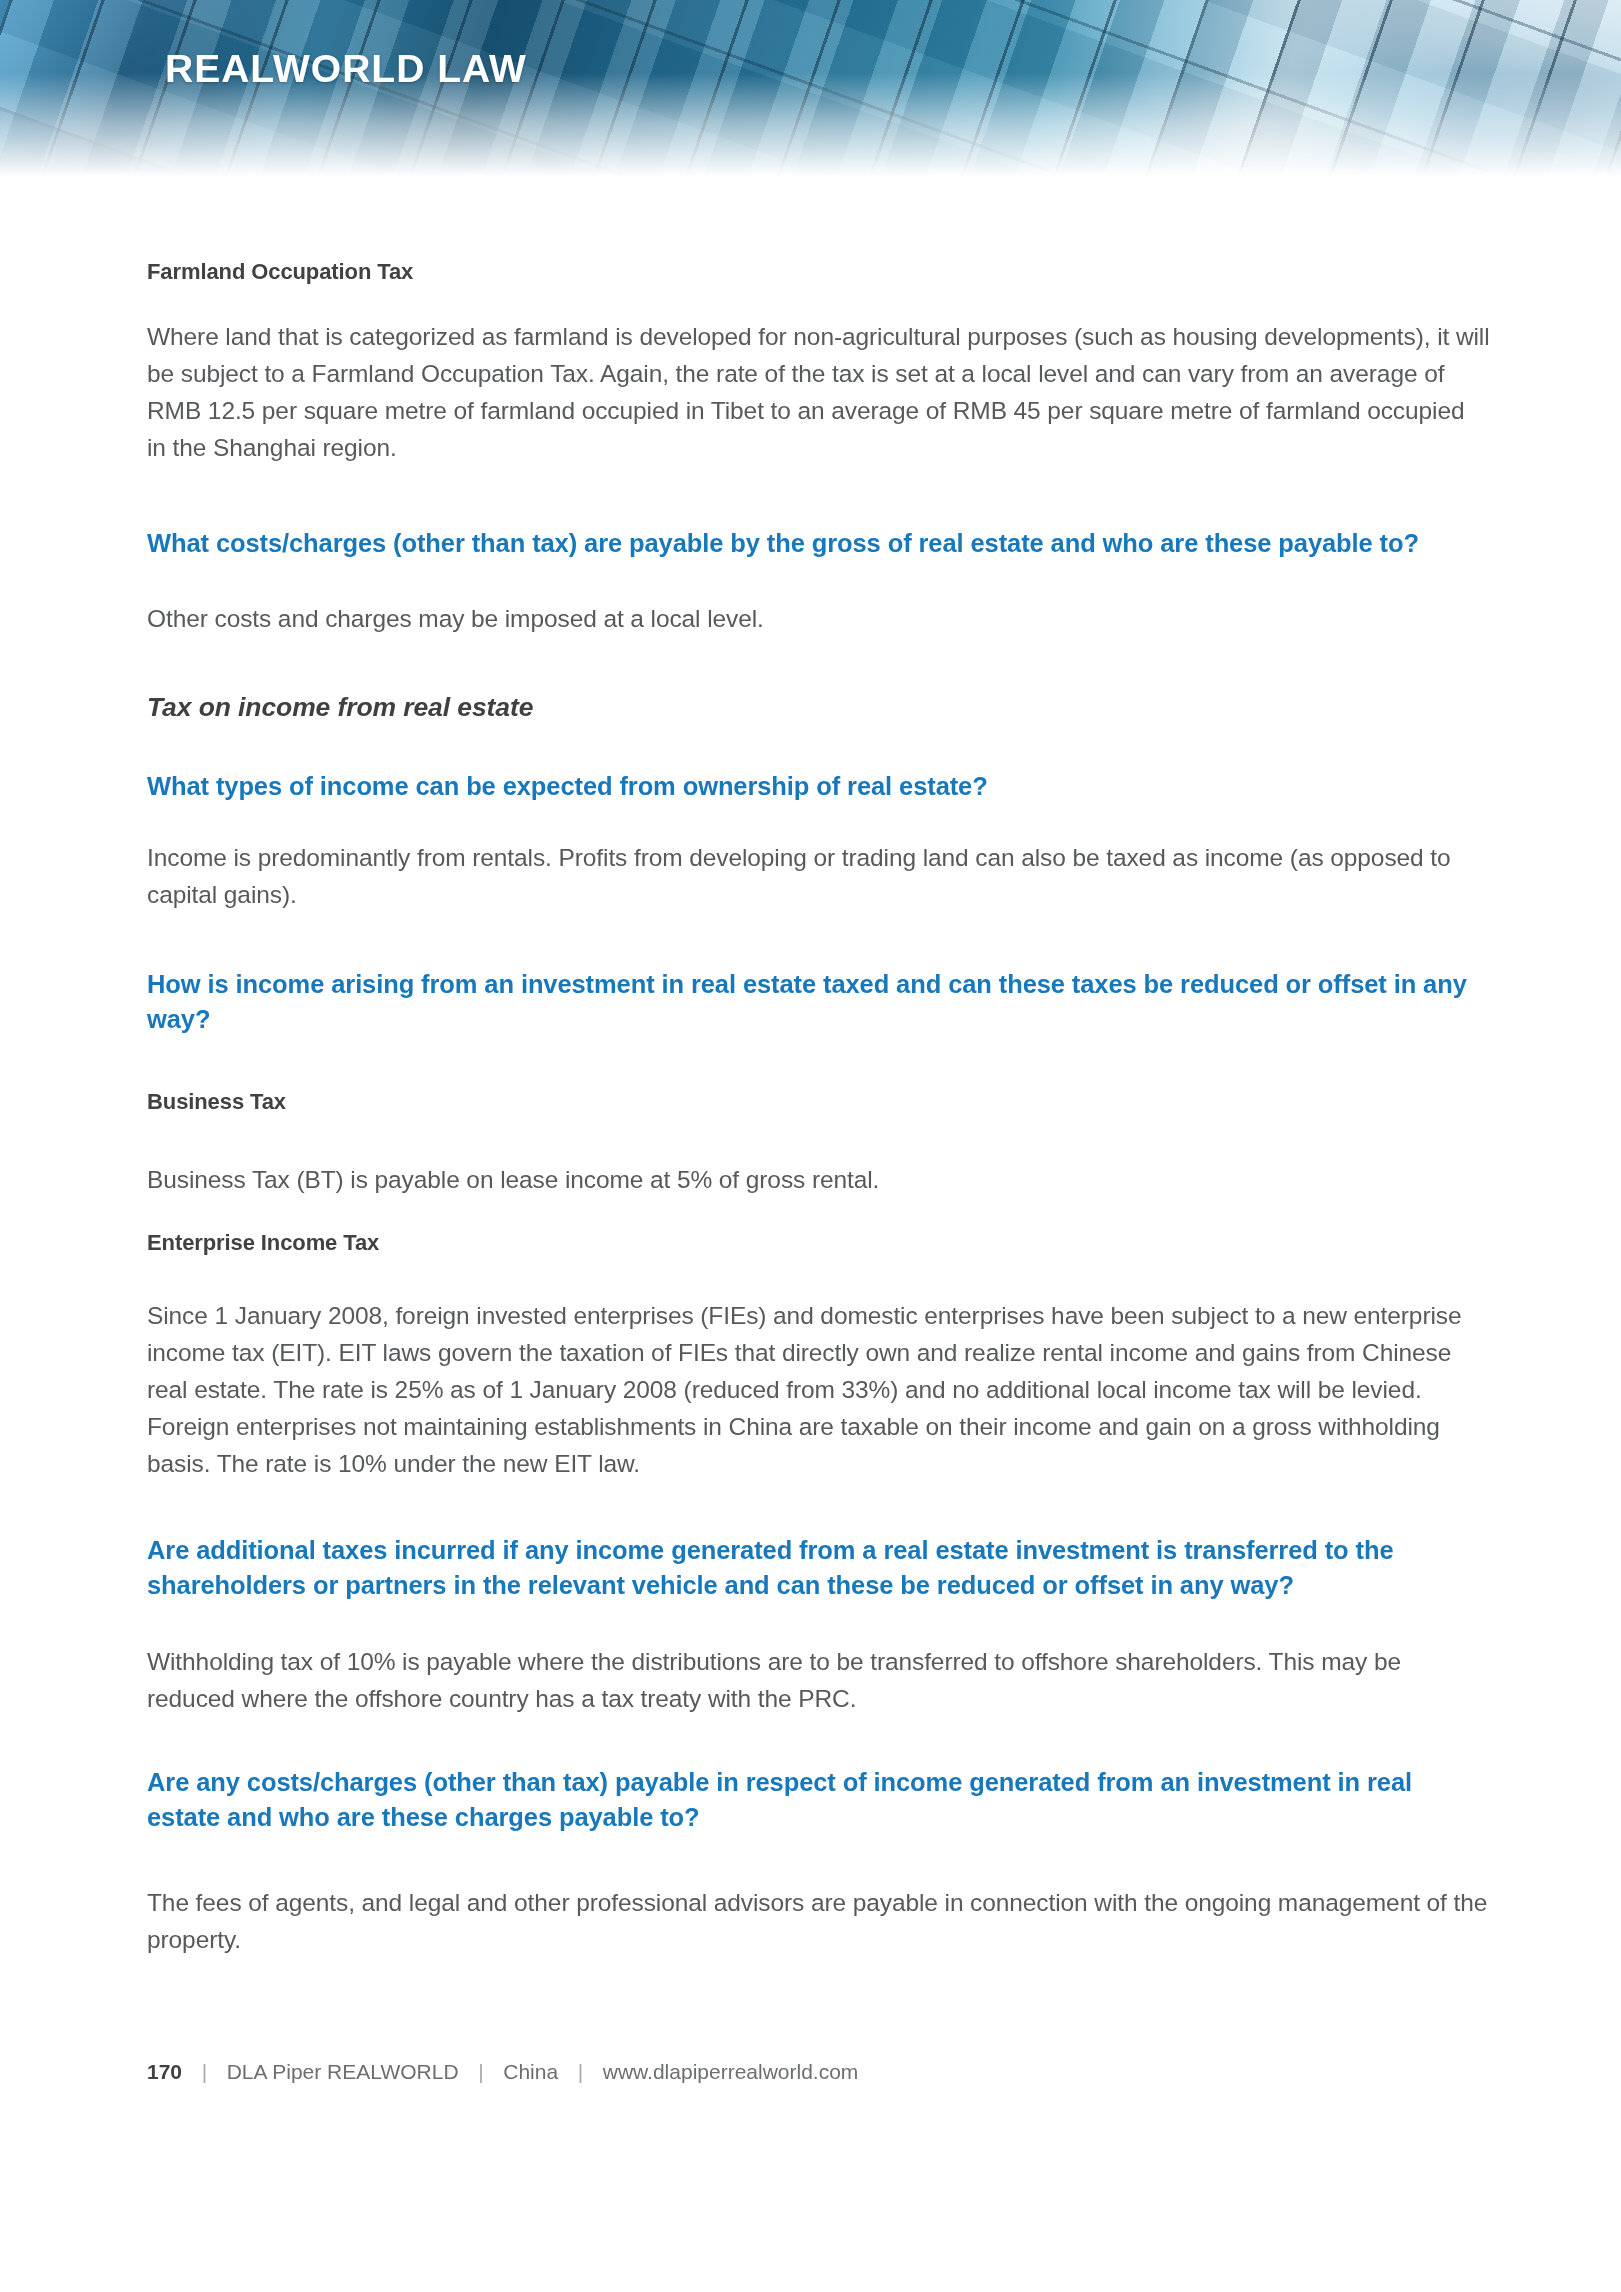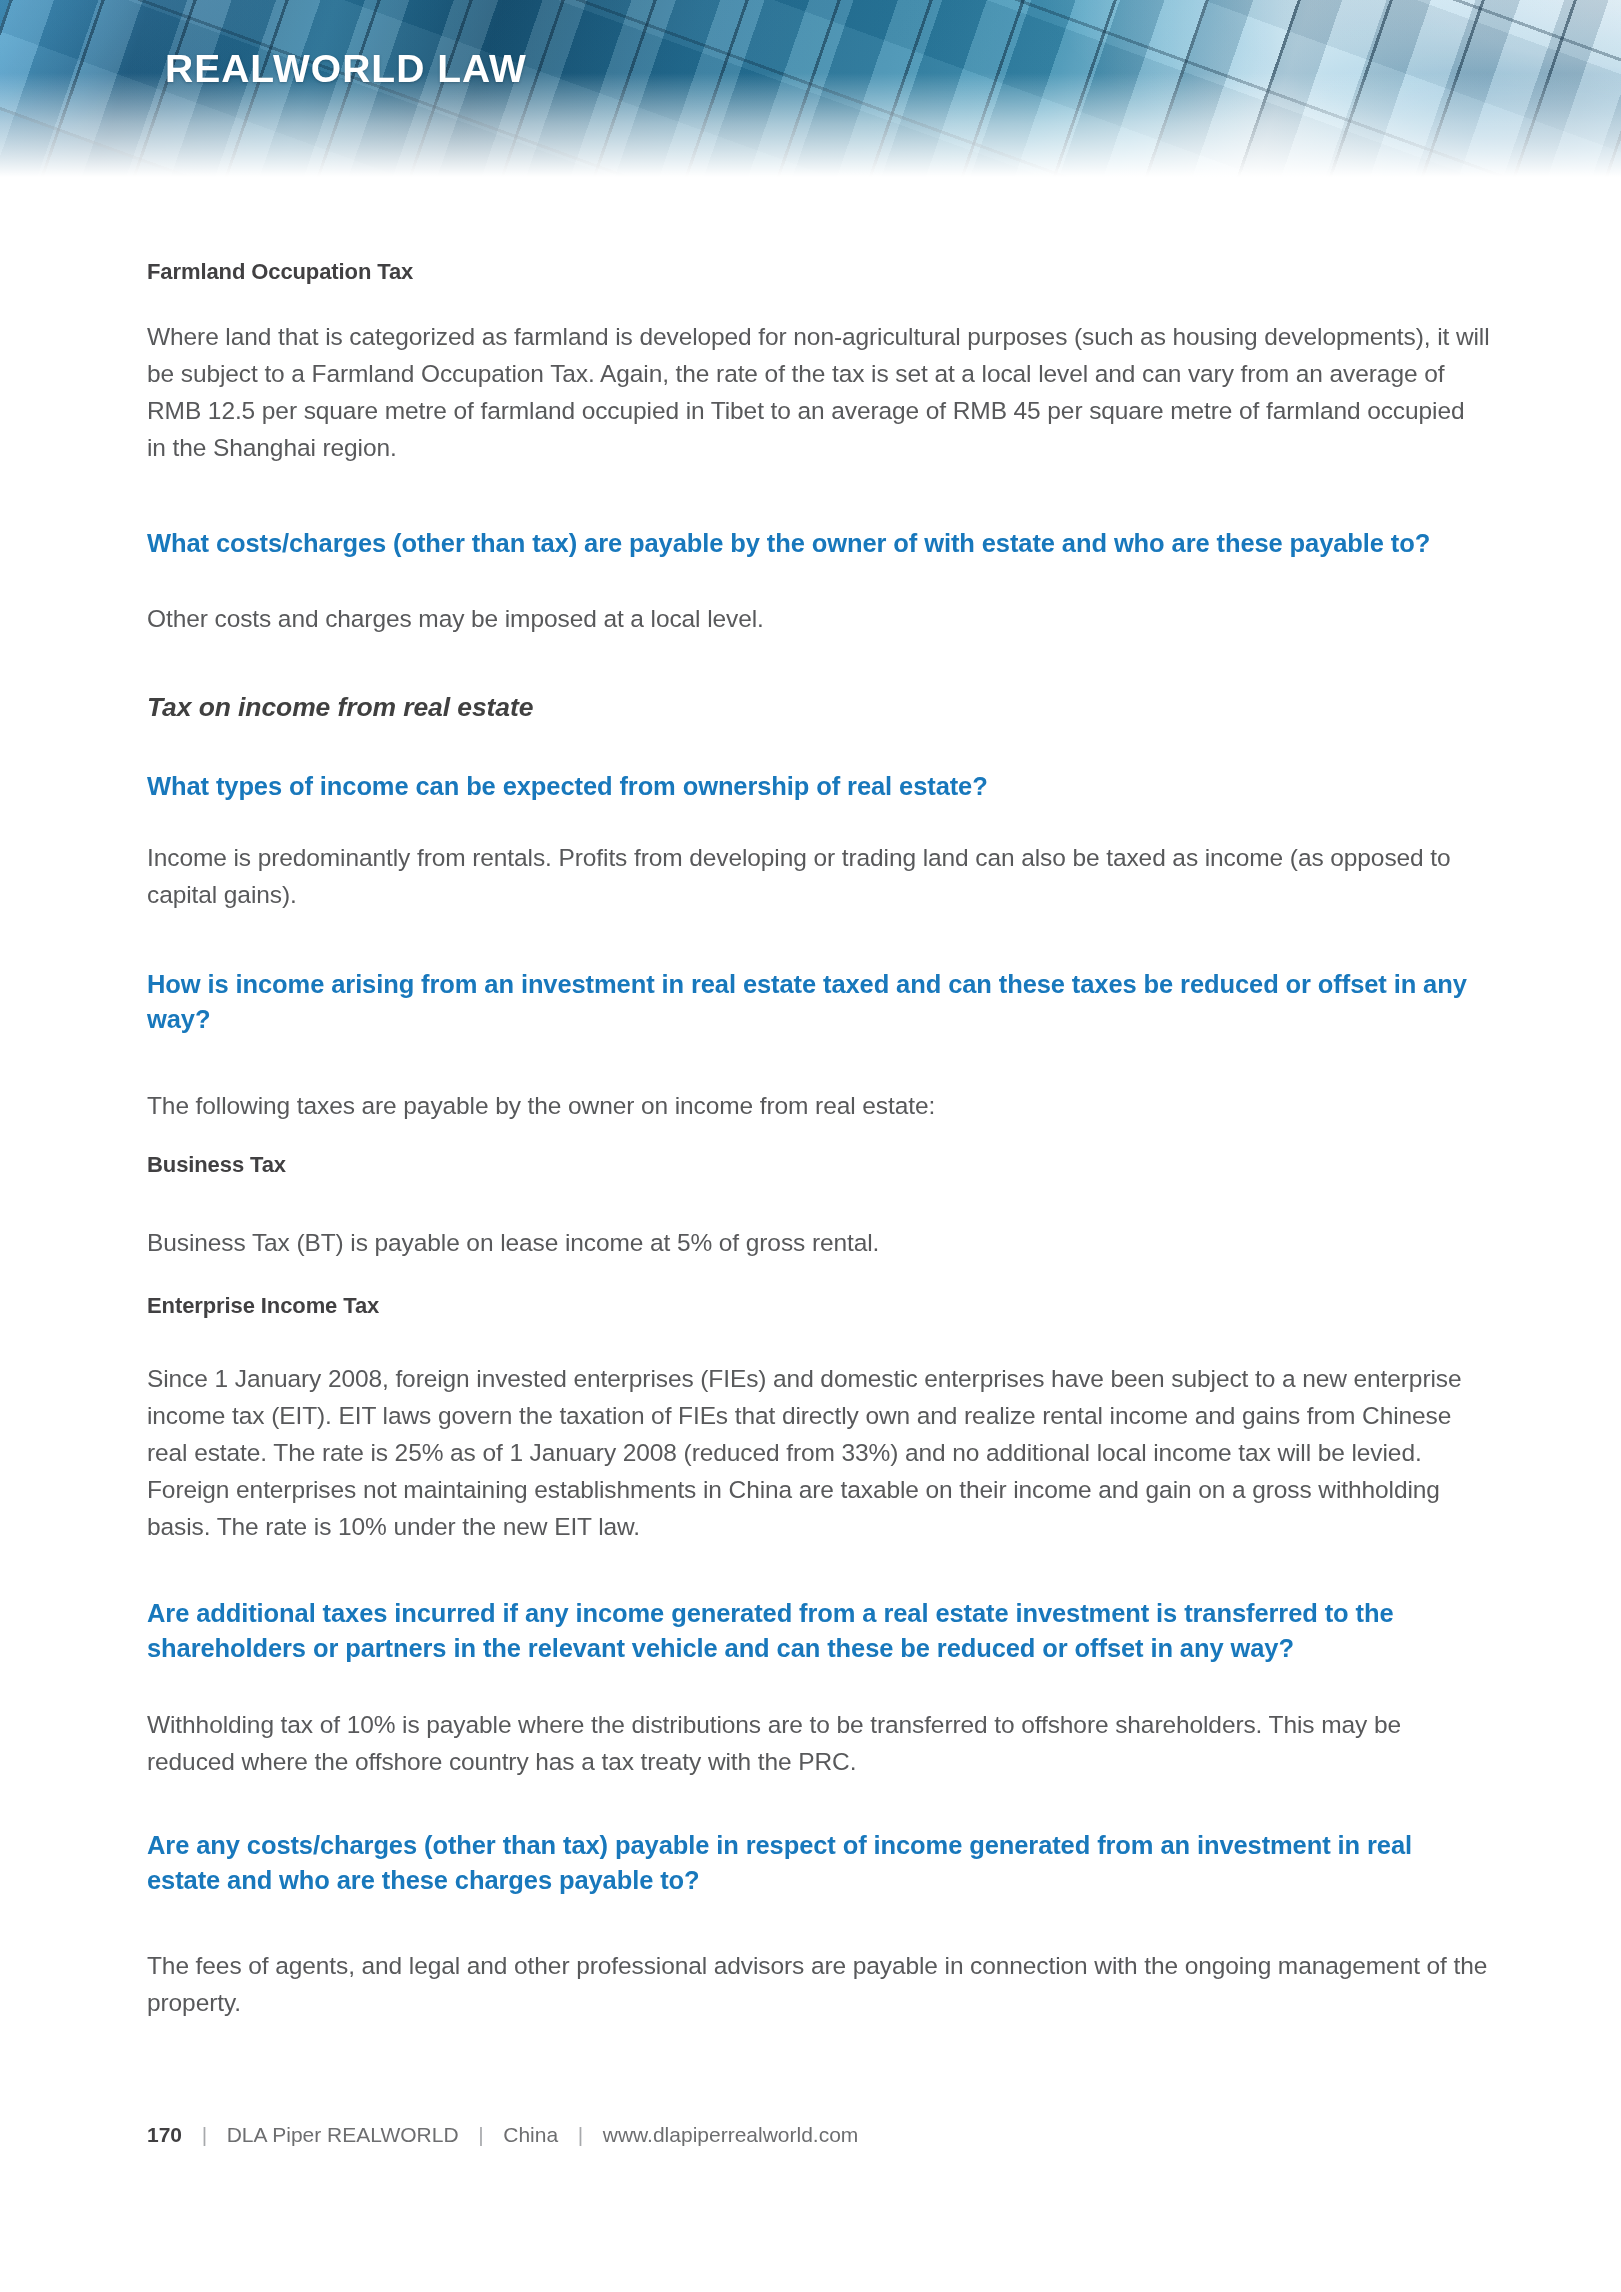--- a/index.html
+++ b/index.html
@@ -129,27 +129,26 @@
     <div class="panels"></div>
     <div class="lines-a"></div>
     <div class="lines-b"></div>
     <div class="fade"></div>
     <h1 class="brand">REALWORLD LAW</h1>
   </header>
 
   <main class="content">
     <h3 class="h3" style="margin-bottom:32px">Farmland Occupation Tax</h3>
     <p class="p" style="margin-bottom:60px">Where land that is categorized as farmland is developed for non-agricultural purposes (such as housing developments), it will be subject to a Farmland Occupation Tax. Again, the rate of the tax is set at a local level and can vary from an average of RMB 12.5 per square metre of farmland occupied in Tibet to an average of RMB 45 per square metre of farmland occupied in the Shanghai region.</p>
-    <h2 class="q" style="margin-bottom:39px">What costs/charges (other than tax) are payable by the owner of with estate and who are these payable to?</h2>
+    <h2 class="q" style="margin-bottom:39px">What costs/charges (other than tax) are payable by the gross of real estate and who are these payable to?</h2>
     <p class="p" style="margin-bottom:53px">Other costs and charges may be imposed at a local level.</p>
     <h2 class="qi" style="margin-bottom:44px">Tax on income from real estate</h2>
     <h2 class="q" style="margin-bottom:35px">What types of income can be expected from ownership of real estate?</h2>
     <p class="p" style="margin-bottom:54px">Income is predominantly from rentals. Profits from developing or trading land can also be taxed as income (as opposed to capital gains).</p>
     <h2 class="q" style="margin-bottom:50px">How is income arising from an investment in real estate taxed and can these taxes be reduced or offset in any way?</h2>
-    <p class="p" style="margin-bottom:25.5px">The following taxes are payable by the owner on income from real estate:</p>
     <h3 class="h3" style="margin-bottom:45px">Business Tax</h3>
     <p class="p" style="margin-bottom:30px">Business Tax (BT) is payable on lease income at 5% of gross rental.</p>
     <h3 class="h3" style="margin-bottom:40px">Enterprise Income Tax</h3>
     <p class="p" style="margin-bottom:51px">Since 1 January 2008, foreign invested enterprises (FIEs) and domestic enterprises have been subject to a new enterprise income tax (EIT). EIT laws govern the taxation of FIEs that directly own and realize rental income and gains from Chinese real estate. The rate is 25% as of 1 January 2008 (reduced from 33%) and no additional local income tax will be levied. Foreign enterprises not maintaining establishments in China are taxable on their income and gain on a gross withholding basis. The rate is 10% under the new EIT law.</p>
     <h2 class="q" style="margin-bottom:40px">Are additional taxes incurred if any income generated from a real estate investment is transferred to the shareholders or partners in the relevant vehicle and can these be reduced or offset in any way?</h2>
     <p class="p" style="margin-bottom:48px">Withholding tax of 10% is payable where the distributions are to be transferred to offshore shareholders. This may be reduced where the offshore country has a tax treaty with the PRC.</p>
     <h2 class="q" style="margin-bottom:49px">Are any costs/charges (other than tax) payable in respect of income generated from an investment in real estate and who are these charges payable to?</h2>
     <p class="p" style="margin-bottom:0">The fees of agents, and legal and other professional advisors are payable in connection with the ongoing management of the property.</p>
   </main>
 

